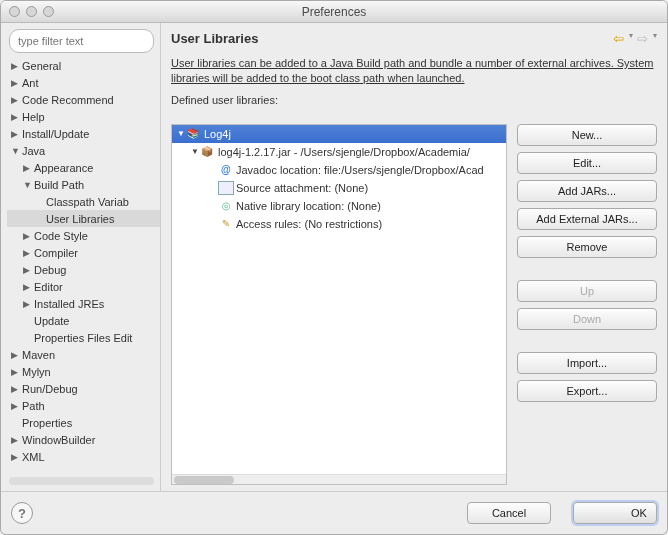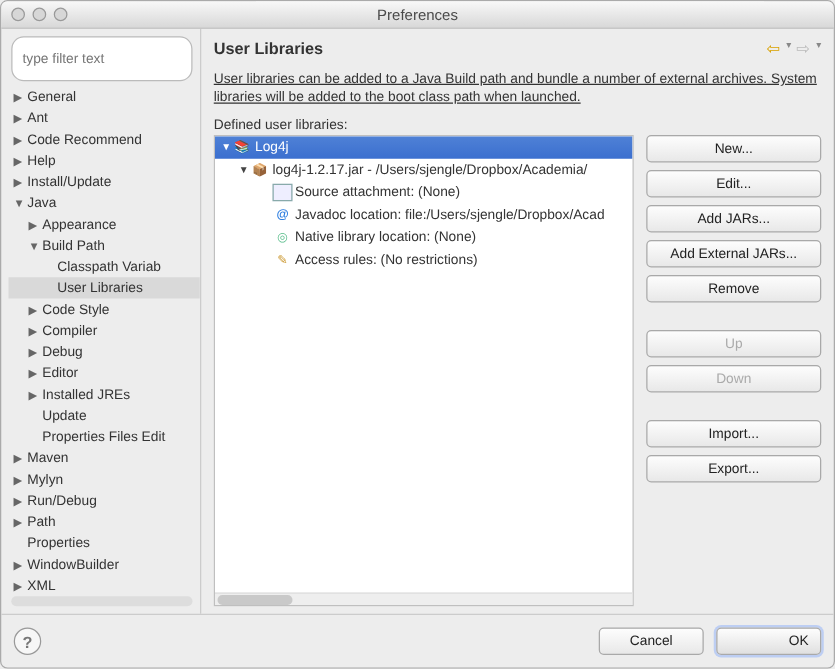--- a/index.html
+++ b/index.html
@@ -5,38 +5,38 @@
   * { box-sizing: border-box; margin: 0; padding: 0; }
   body { font-family: "Lucida Grande", -apple-system, sans-serif; font-size: 11px; background: #ededed; color: #333; }
   .window { width: 668px; height: 535px; display: flex; flex-direction: column; border: 1px solid #aaa; border-radius: 6px; overflow: hidden; background: #ededed; }
   .titlebar { height: 22px; background: linear-gradient(#f8f8f8,#d8d8d8); border-bottom: 1px solid #bbb; display: flex; align-items: center; position: relative; }
   .traffic { display: flex; gap: 6px; margin-left: 8px; }
   .tl { width: 11px; height: 11px; border-radius: 50%; border: 1px solid #999; background: #d7d7d7; }
   .titlebar .title { position: absolute; left: 0; right: 0; text-align: center; font-size: 12px; color: #4a4a4a; }
   .body { flex: 1; display: flex; min-height: 0; }
   .sidebar { width: 160px; border-right: 1px solid #ccc; display: flex; flex-direction: column; padding: 6px 0 6px 4px; }
   .filter { margin: 0 6px 4px 4px; }
-  .filter input { width: 100%; height: 36px; border: 1px solid #bbb; border-radius: 10px; padding: 0 8px; font-size: 11px; color: #999; outline: none; }
+  .filter input { width: 100%; height: 24px; border: 1px solid #bbb; border-radius: 10px; padding: 0 8px; font-size: 11px; color: #999; outline: none; }
   .tree { flex: 1; overflow: auto; padding-left: 2px; }
   .tree .item { display: flex; align-items: center; height: 17px; padding-left: 2px; white-space: nowrap; cursor: default; }
   .tree .item.sel { background: #d9d9d9; }
   .tree .arrow { width: 10px; display: inline-block; color: #666; font-size: 9px; }
   .tree .label { padding-left: 1px; }
   .sidebar .scrollbar { height: 8px; background: #ddd; border-radius: 4px; margin: 4px 6px 0 4px; }
   .main { flex: 1; display: flex; flex-direction: column; min-width: 0; }
   .main-header { display: flex; align-items: center; justify-content: space-between; padding: 8px 10px 4px 10px; }
   .main-header h2 { font-size: 13px; font-weight: bold; }
   .nav-arrows { display: flex; gap: 4px; }
   .nav-arrows span { font-size: 13px; }
   .nav-arrows .back { color: #d9a100; }
   .nav-arrows .fwd { color: #bbb; }
   .nav-arrows .drop { color: #888; font-size: 8px; margin-left:1px; }
   .main-content { flex: 1; display: flex; padding: 6px 10px 6px 10px; min-height: 0; flex-direction: column; }
   .desc { font-size: 11px; color: #333; line-height: 1.35; margin-bottom: 8px; text-decoration: underline; }
-  .sub-label { font-size: 11px; margin-bottom: 2px; }
+  .sub-label { font-size: 11px; margin-bottom: 18px; }
   .content-row { flex: 1; display: flex; gap: 10px; min-height: 0; }
   .listpane { flex: 1; border: 1px solid #bfbfbf; background: #fff; overflow: hidden; display: flex; flex-direction: column; min-width:0; }
   .listbody { flex: 1; overflow: auto; font-size: 11px; }
   .row { display: flex; align-items: center; height: 18px; white-space: nowrap; }
   .row .tw { width: 10px; display: inline-block; color: #444; font-size: 8px; text-align: center; }
   .row .icon { width: 16px; height: 14px; display: inline-flex; align-items: center; justify-content: center; margin-right: 2px; font-size: 10px; }
   .row.root { background: linear-gradient(#4f81d6,#3b6fcf); color: #fff; }
   .row.root .tw { color: #fff; }
   .pad0 { padding-left: 4px; }
   .pad1 { padding-left: 18px; }
@@ -48,21 +48,21 @@
   .ic-nat::before { content: "◎"; color:#5b8; }
   .ic-acc::before { content: "✎"; color:#c93; }
   .hscroll { height: 10px; background: #eee; border-top: 1px solid #ddd; }
   .hscroll .thumb { height: 8px; width: 60px; background: #c9c9c9; border-radius: 4px; margin: 1px 0 0 2px; }
   .btncol { width: 140px; display: flex; flex-direction: column; gap: 6px; padding-top: 0; }
   .btncol .gap { height: 10px; }
   .btn { height: 22px; border: 1px solid #a9a9a9; border-radius: 4px; background: linear-gradient(#fdfdfd,#e8e8e8); font-size: 11px; color: #222; cursor: default; }
   .btn:disabled { color: #aaa; }
   .footer { border-top: 1px solid #ccc; padding: 10px; display: flex; align-items: center; justify-content: space-between; }
   .help { width: 22px; height: 22px; border: 1.5px solid #999; border-radius: 50%; display: flex; align-items: center; justify-content: center; color: #777; font-size: 13px; font-weight: bold; background: #f7f7f7; }
-  .footer .actions { display: flex; gap: 10px; }
+  .footer .actions { display: flex; gap: 22px; }
   .footer .btn { width: 84px; }
   .footer .btn.primary { background: linear-gradient(#fdfdfd,#e0e0e0); box-shadow: 0 0 0 2px rgba(100,150,255,0.35); padding-left: 48px; }
 </style>
 </head>
 <body>
 
 <div class="window">
   <div class="titlebar">
     <div class="traffic">
       <div class="tl"></div>
@@ -199,27 +199,27 @@
                   <span class="icon ic-lib"></span>
                   <span>Log4j</span>
                 </div>
                 <div class="row  pad1">
                   <span class="tw">▼</span>
                   <span class="icon ic-jar"></span>
                   <span>log4j-1.2.17.jar - /Users/sjengle/Dropbox/Academia/</span>
                 </div>
                 <div class="row  pad2">
                   <span class="tw"></span>
+                  <span class="icon ic-jd"></span>
+                  <span>Javadoc location: file:/Users/sjengle/Dropbox/Acad</span>
+                </div>
+                <div class="row  pad2">
+                  <span class="tw"></span>
                   <span class="icon ic-src"></span>
                   <span>Source attachment: (None)</span>
-                </div>
-                <div class="row  pad2">
-                  <span class="tw"></span>
-                  <span class="icon ic-jd"></span>
-                  <span>Javadoc location: file:/Users/sjengle/Dropbox/Acad</span>
                 </div>
                 <div class="row  pad2">
                   <span class="tw"></span>
                   <span class="icon ic-nat"></span>
                   <span>Native library location: (None)</span>
                 </div>
                 <div class="row  pad2">
                   <span class="tw"></span>
                   <span class="icon ic-acc"></span>
                   <span>Access rules: (No restrictions)</span>

